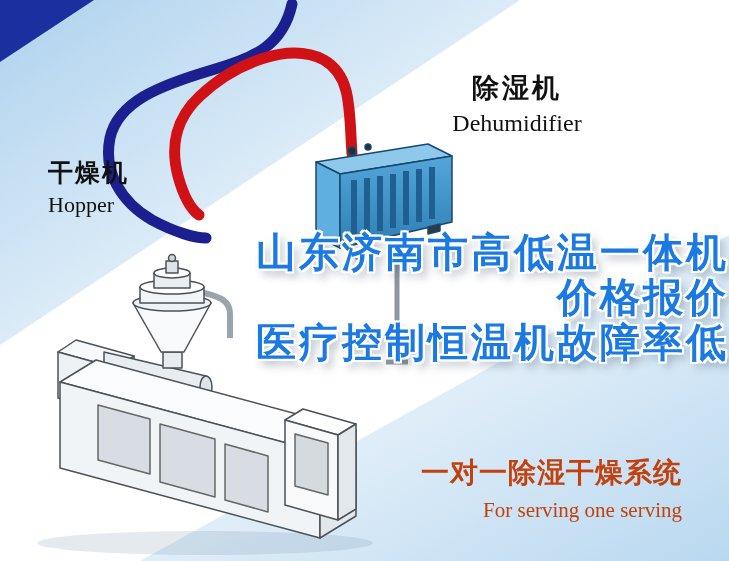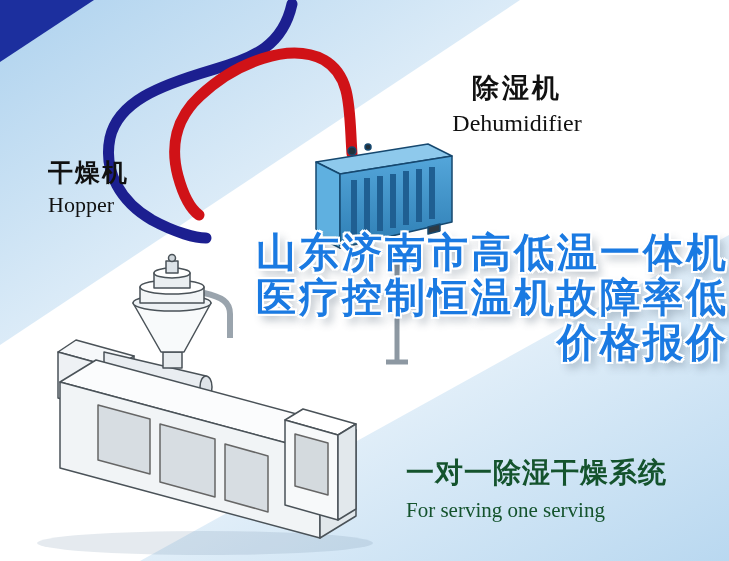--- a/index.html
+++ b/index.html
@@ -32,21 +32,21 @@
     font-weight:700;color:var(--headline);margin-top:12px;
   }
   .headline .line{
     font-size:40px;line-height:45px;letter-spacing:3px;
     text-shadow:
       -2px -2px 0 #fff, 0 -2px 0 #fff, 2px -2px 0 #fff,
       -2px  0   0 #fff, 2px  0   0 #fff,
       -2px  2px 0 #fff, 0  2px 0 #fff, 2px 2px 0 #fff,
       5px 6px 8px rgba(60,80,100,0.45);
   }
-  .caption{position:absolute;left:406px;top:454px;width:276px;text-align:left;color:#14532d;}
+  .caption{position:absolute;left:406px;top:454px;width:276px;text-align:right;color:#c2410c;}
   .caption-zh{font-size:28px;font-weight:700;letter-spacing:1px;}
   .caption-en{font-size:21px;margin-top:6px;}
 </style>
 </head>
 <body>
 
 <div class="stage">
 
   <svg width="729" height="561" viewBox="0 0 729 561" xmlns="http://www.w3.org/2000/svg">
     <defs>
@@ -153,22 +153,22 @@
     <div class="en serif">Hopper</div>
   </div>
 
   <div class="label label-dehum">
     <div class="zh">除湿机</div>
     <div class="en serif">Dehumidifier</div>
   </div>
 
   <div class="headline">
     <div class="line">山东济南市高低温一体机</div>
+    <div class="line">价格报价</div>
     <div class="line">医疗控制恒温机故障率低</div>
-    <div class="line">价格报价</div>
   </div>
 
   <div class="caption">
     <div class="caption-zh">一对一除湿干燥系统</div>
     <div class="caption-en serif">For serving one serving</div>
   </div>
 
 </div>
 
 </body></html>

